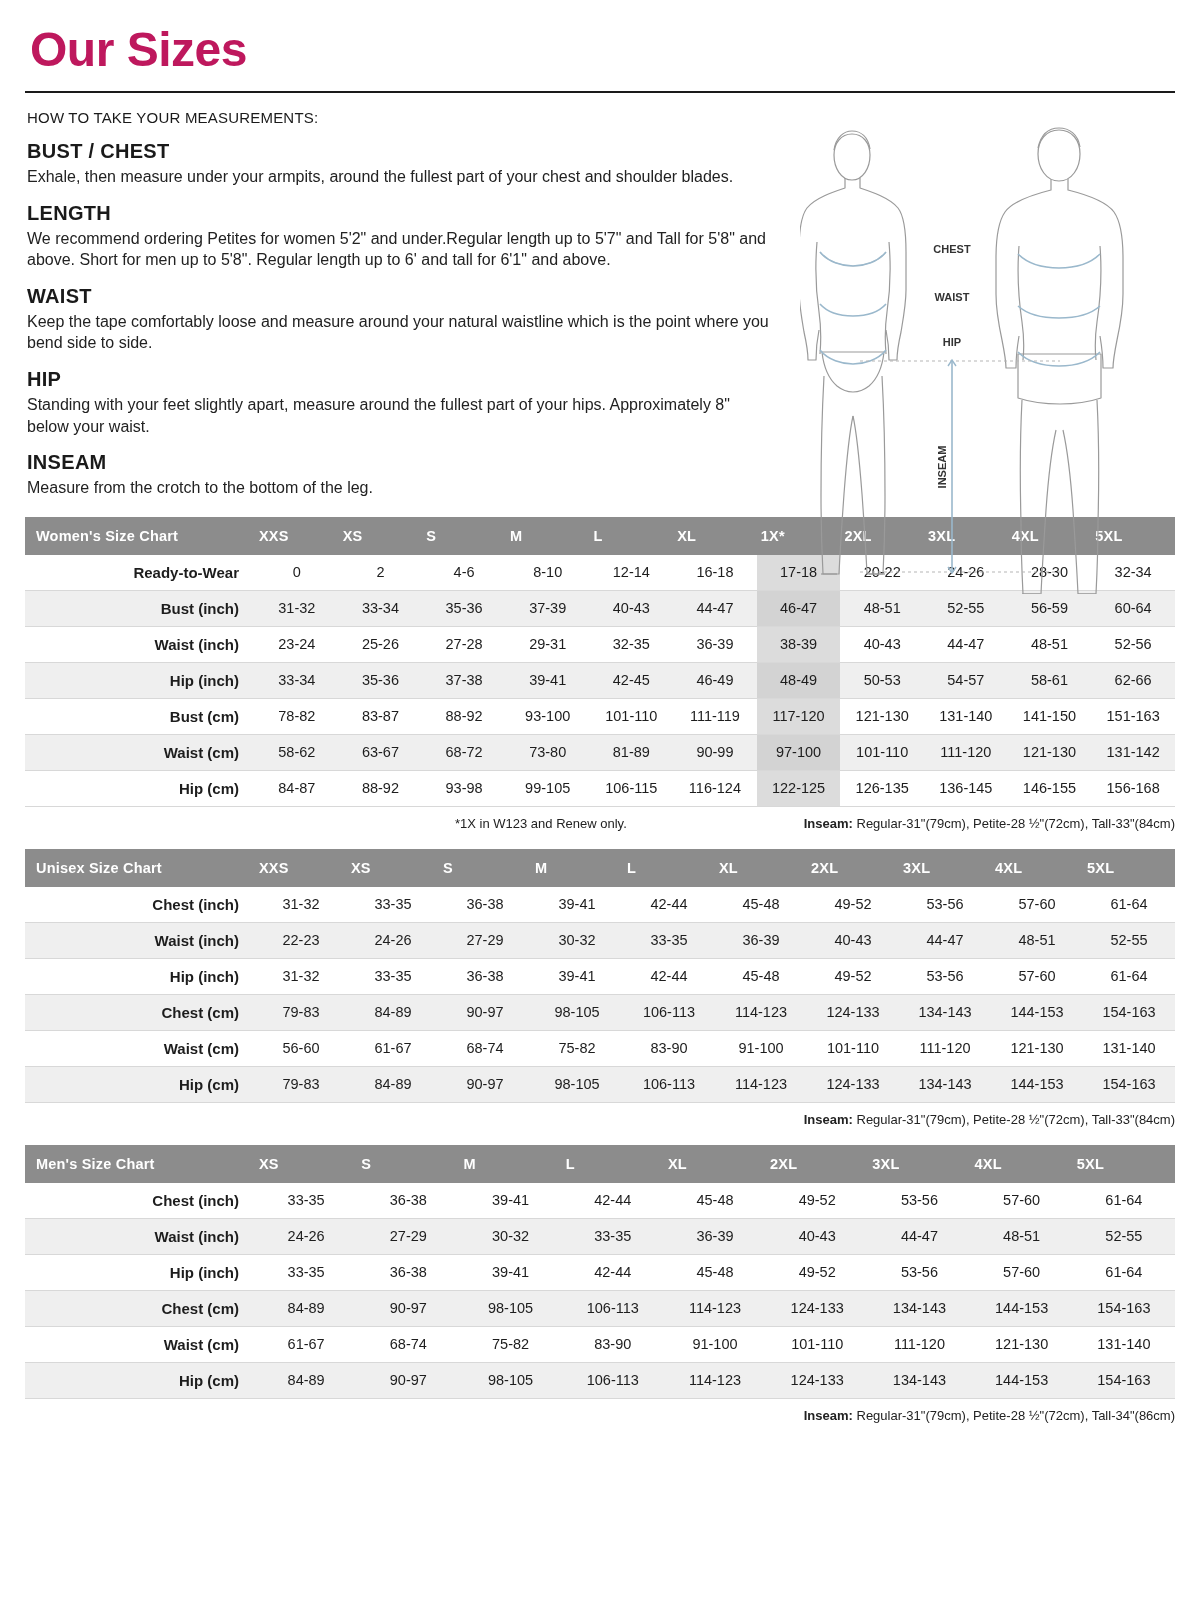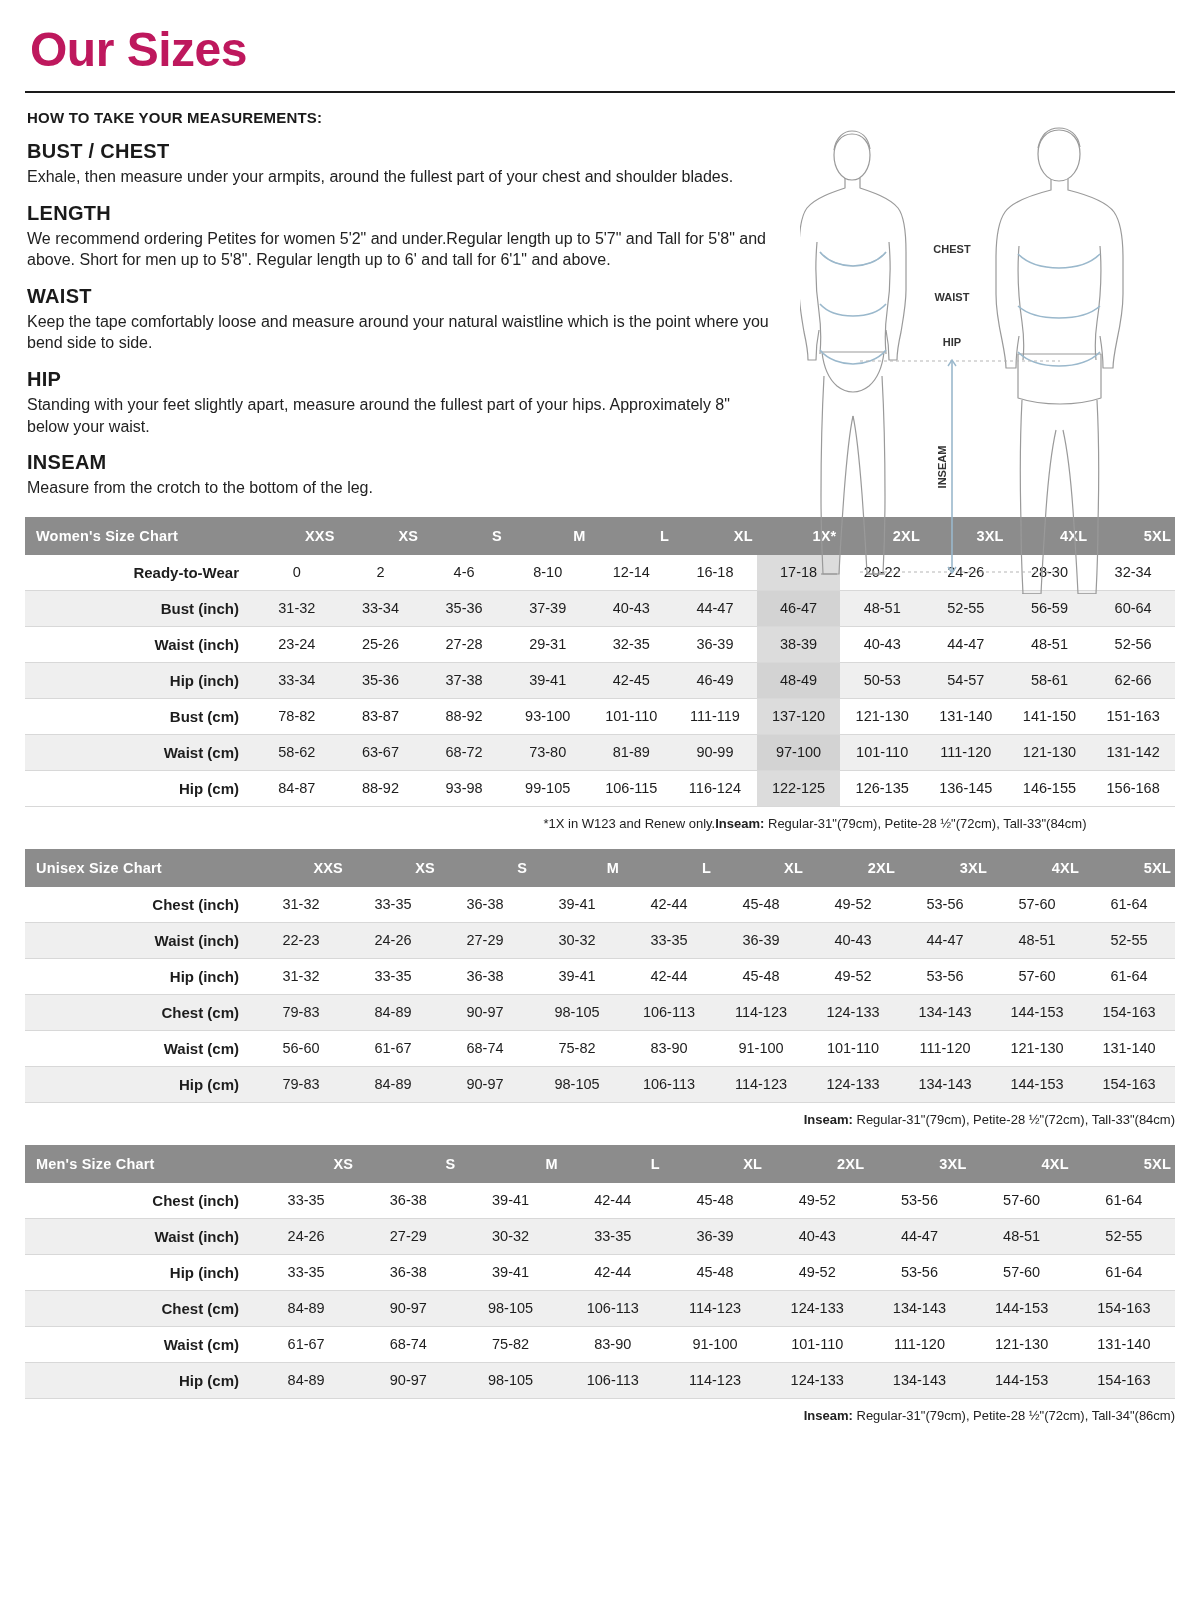--- a/index.html
+++ b/index.html
@@ -35,21 +35,21 @@
     margin: 0 0 16px 0;
   }
 
   
   .instructions {
     width: 745px;
     padding-left: 2px;
   }
   .howto {
     font-size: 15px;
-    font-weight: bold;
+    font-weight: normal;
     letter-spacing: 0.2px;
     margin-bottom: 14px;
   }
   .sec-head {
     font-size: 20px;
     font-weight: bold;
     letter-spacing: 0.3px;
     margin: 14px 0 3px 0;
   }
   .sec-body {
@@ -75,21 +75,21 @@
     border-collapse: collapse;
     width: 1150px;
     table-layout: fixed;
   }
   thead th {
     background: #8c8c8c;
     color: #ffffff;
     font-size: 14.5px;
     font-weight: bold;
     padding: 11px 4px;
-    text-align: right;
+    text-align: left;
     letter-spacing: 0.2px;
   }
   thead th.rowhead {
     text-align: left;
     padding-left: 11px;
   }
   tbody td {
     font-size: 14.5px;
     text-align: center;
     padding: 9px 2px;
@@ -101,21 +101,21 @@
     font-weight: bold;
     font-size: 15px;
     padding-right: 16px;
   }
   tbody tr.shaded td { background: #efefef; }
   tbody td.hl { background: #dcdcdc; }
   tbody tr.shaded td.hl { background: #d3d3d3; }
 
   .note-row {
     display: flex;
-    justify-content: center;
+    justify-content: space-between;
     width: 1150px;
     margin-top: 9px;
     font-size: 13px;
     color: #222;
   }
   .note-left { margin-left: 430px; }
   .note-right { text-align: right; }
   .note-right b { font-weight: bold; }
   .note-only-right {
     width: 1150px;
@@ -312,21 +312,21 @@
             <td>62-66</td>
           </tr>
           <tr>
             <td class="rowhead">Bust (cm)</td>
             <td>78-82</td>
             <td>83-87</td>
             <td>88-92</td>
             <td>93-100</td>
             <td>101-110</td>
             <td>111-119</td>
-            <td class="hl">137-120</td>
+            <td class="hl">117-120</td>
             <td>121-130</td>
             <td>131-140</td>
             <td>141-150</td>
             <td>151-163</td>
           </tr>
           <tr class="shaded">
             <td class="rowhead">Waist (cm)</td>
             <td>58-62</td>
             <td>63-67</td>
             <td>68-72</td>

